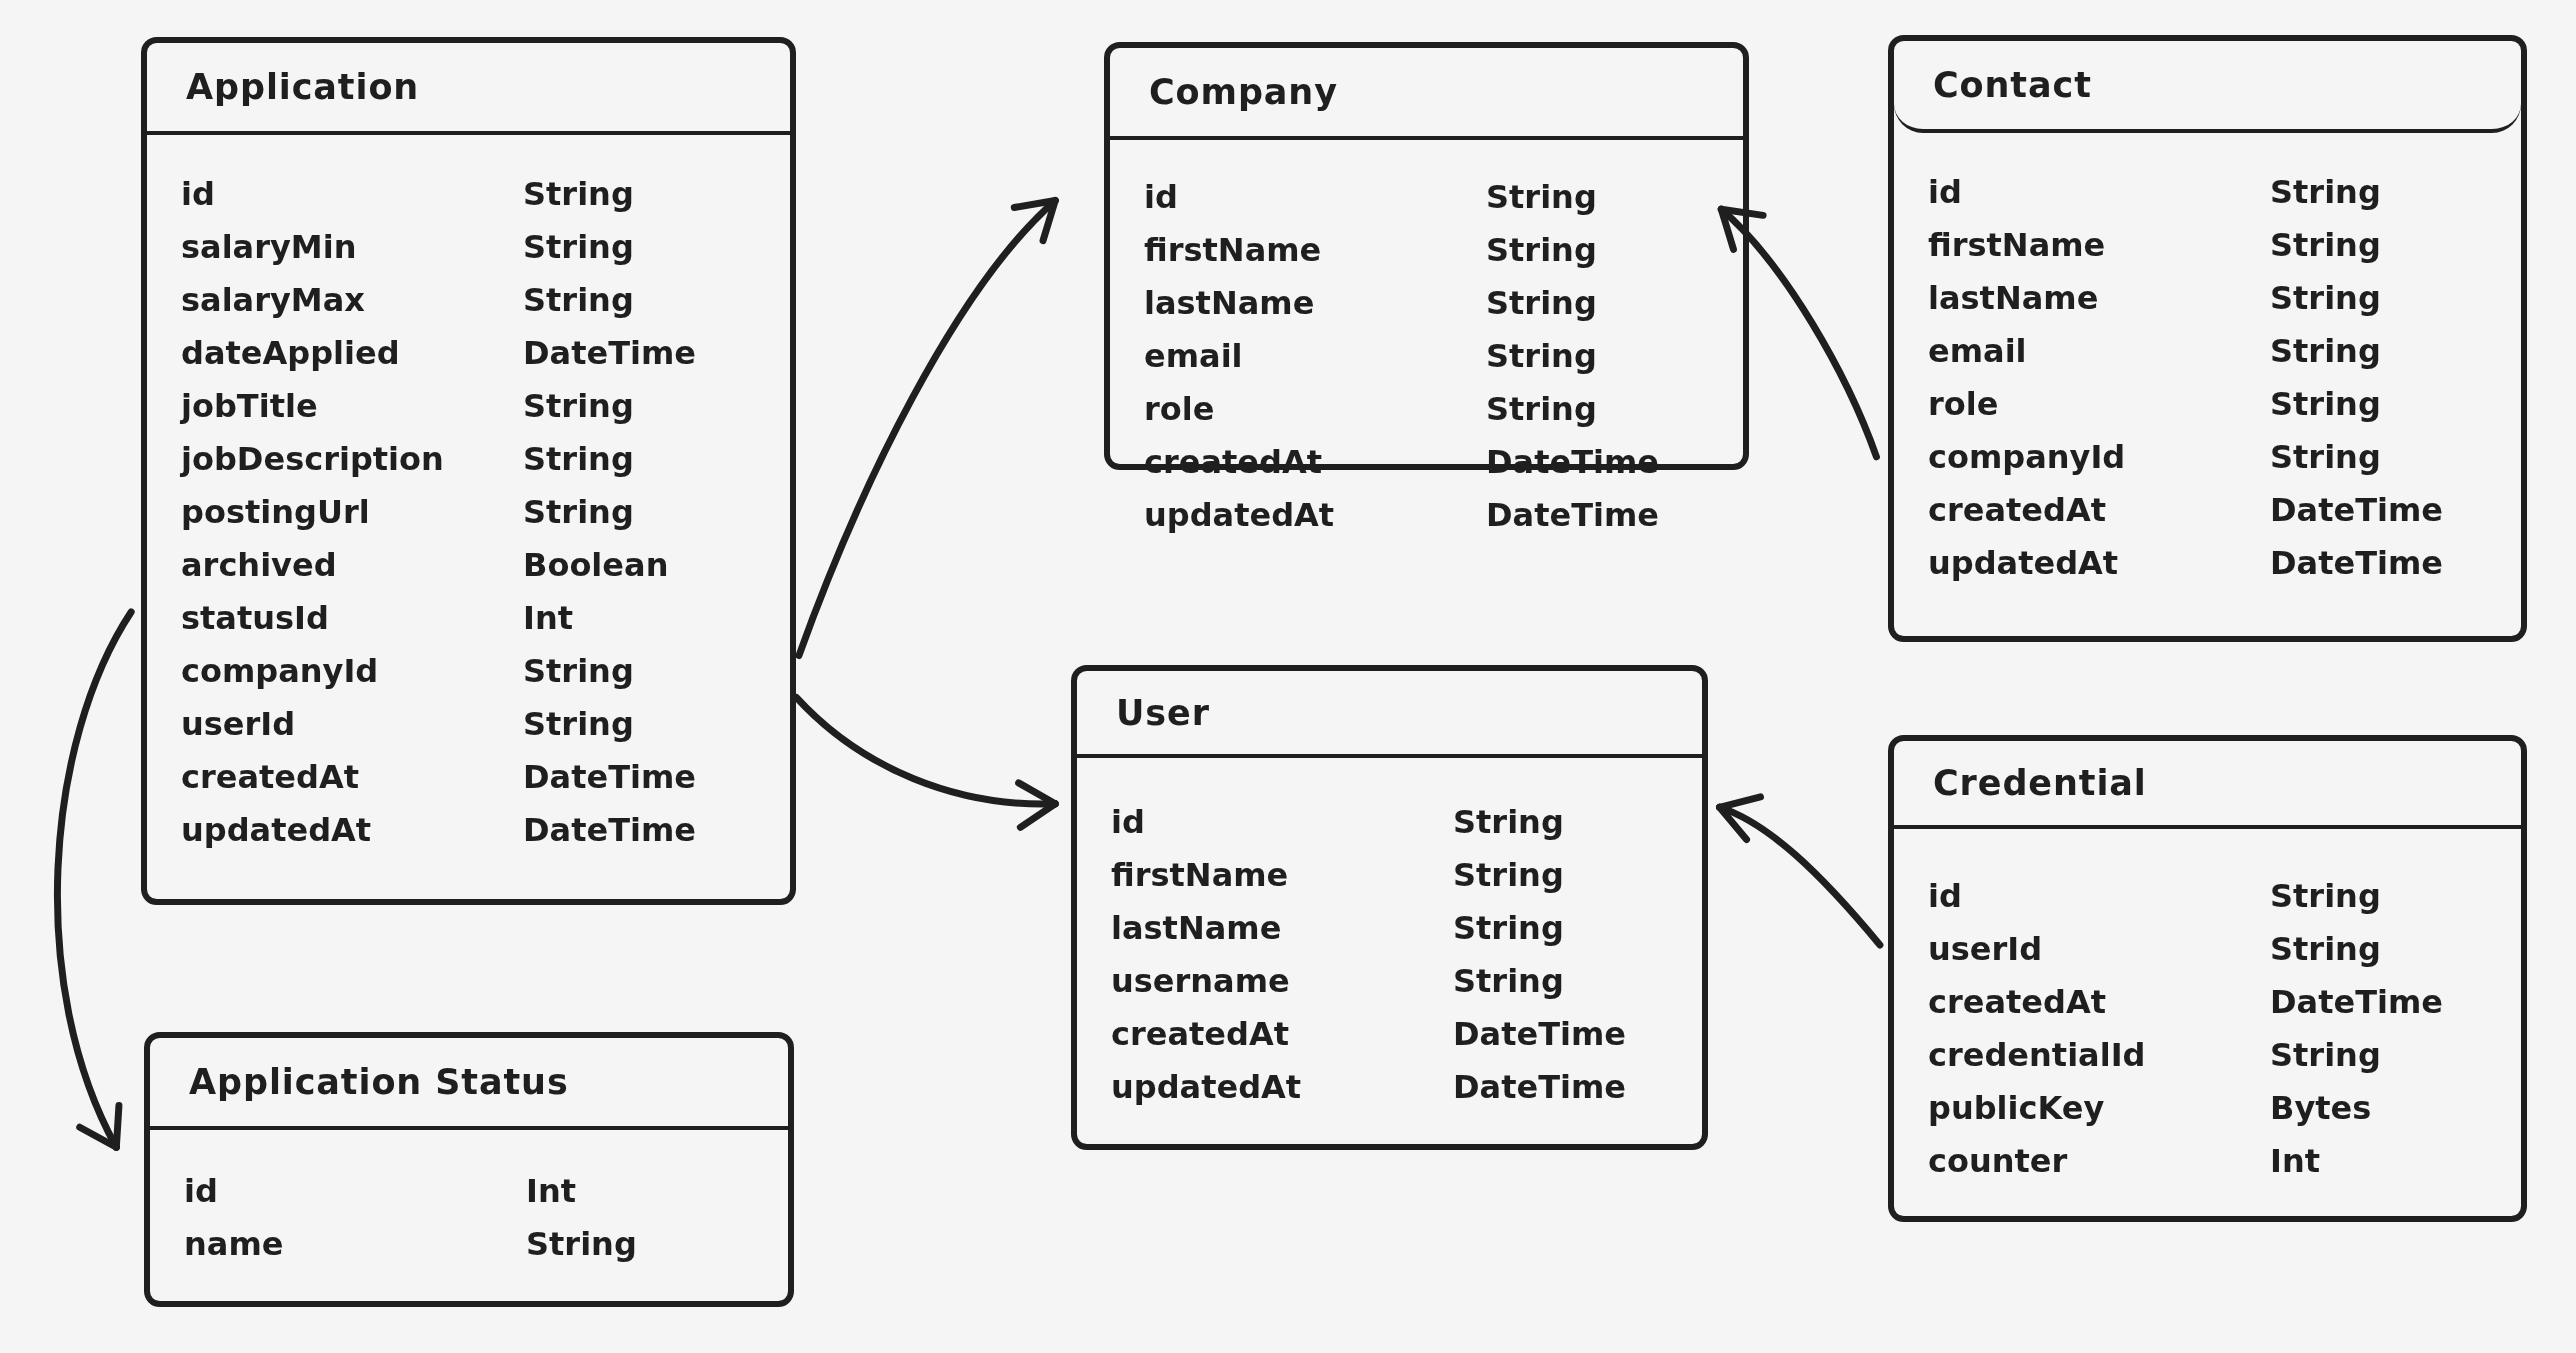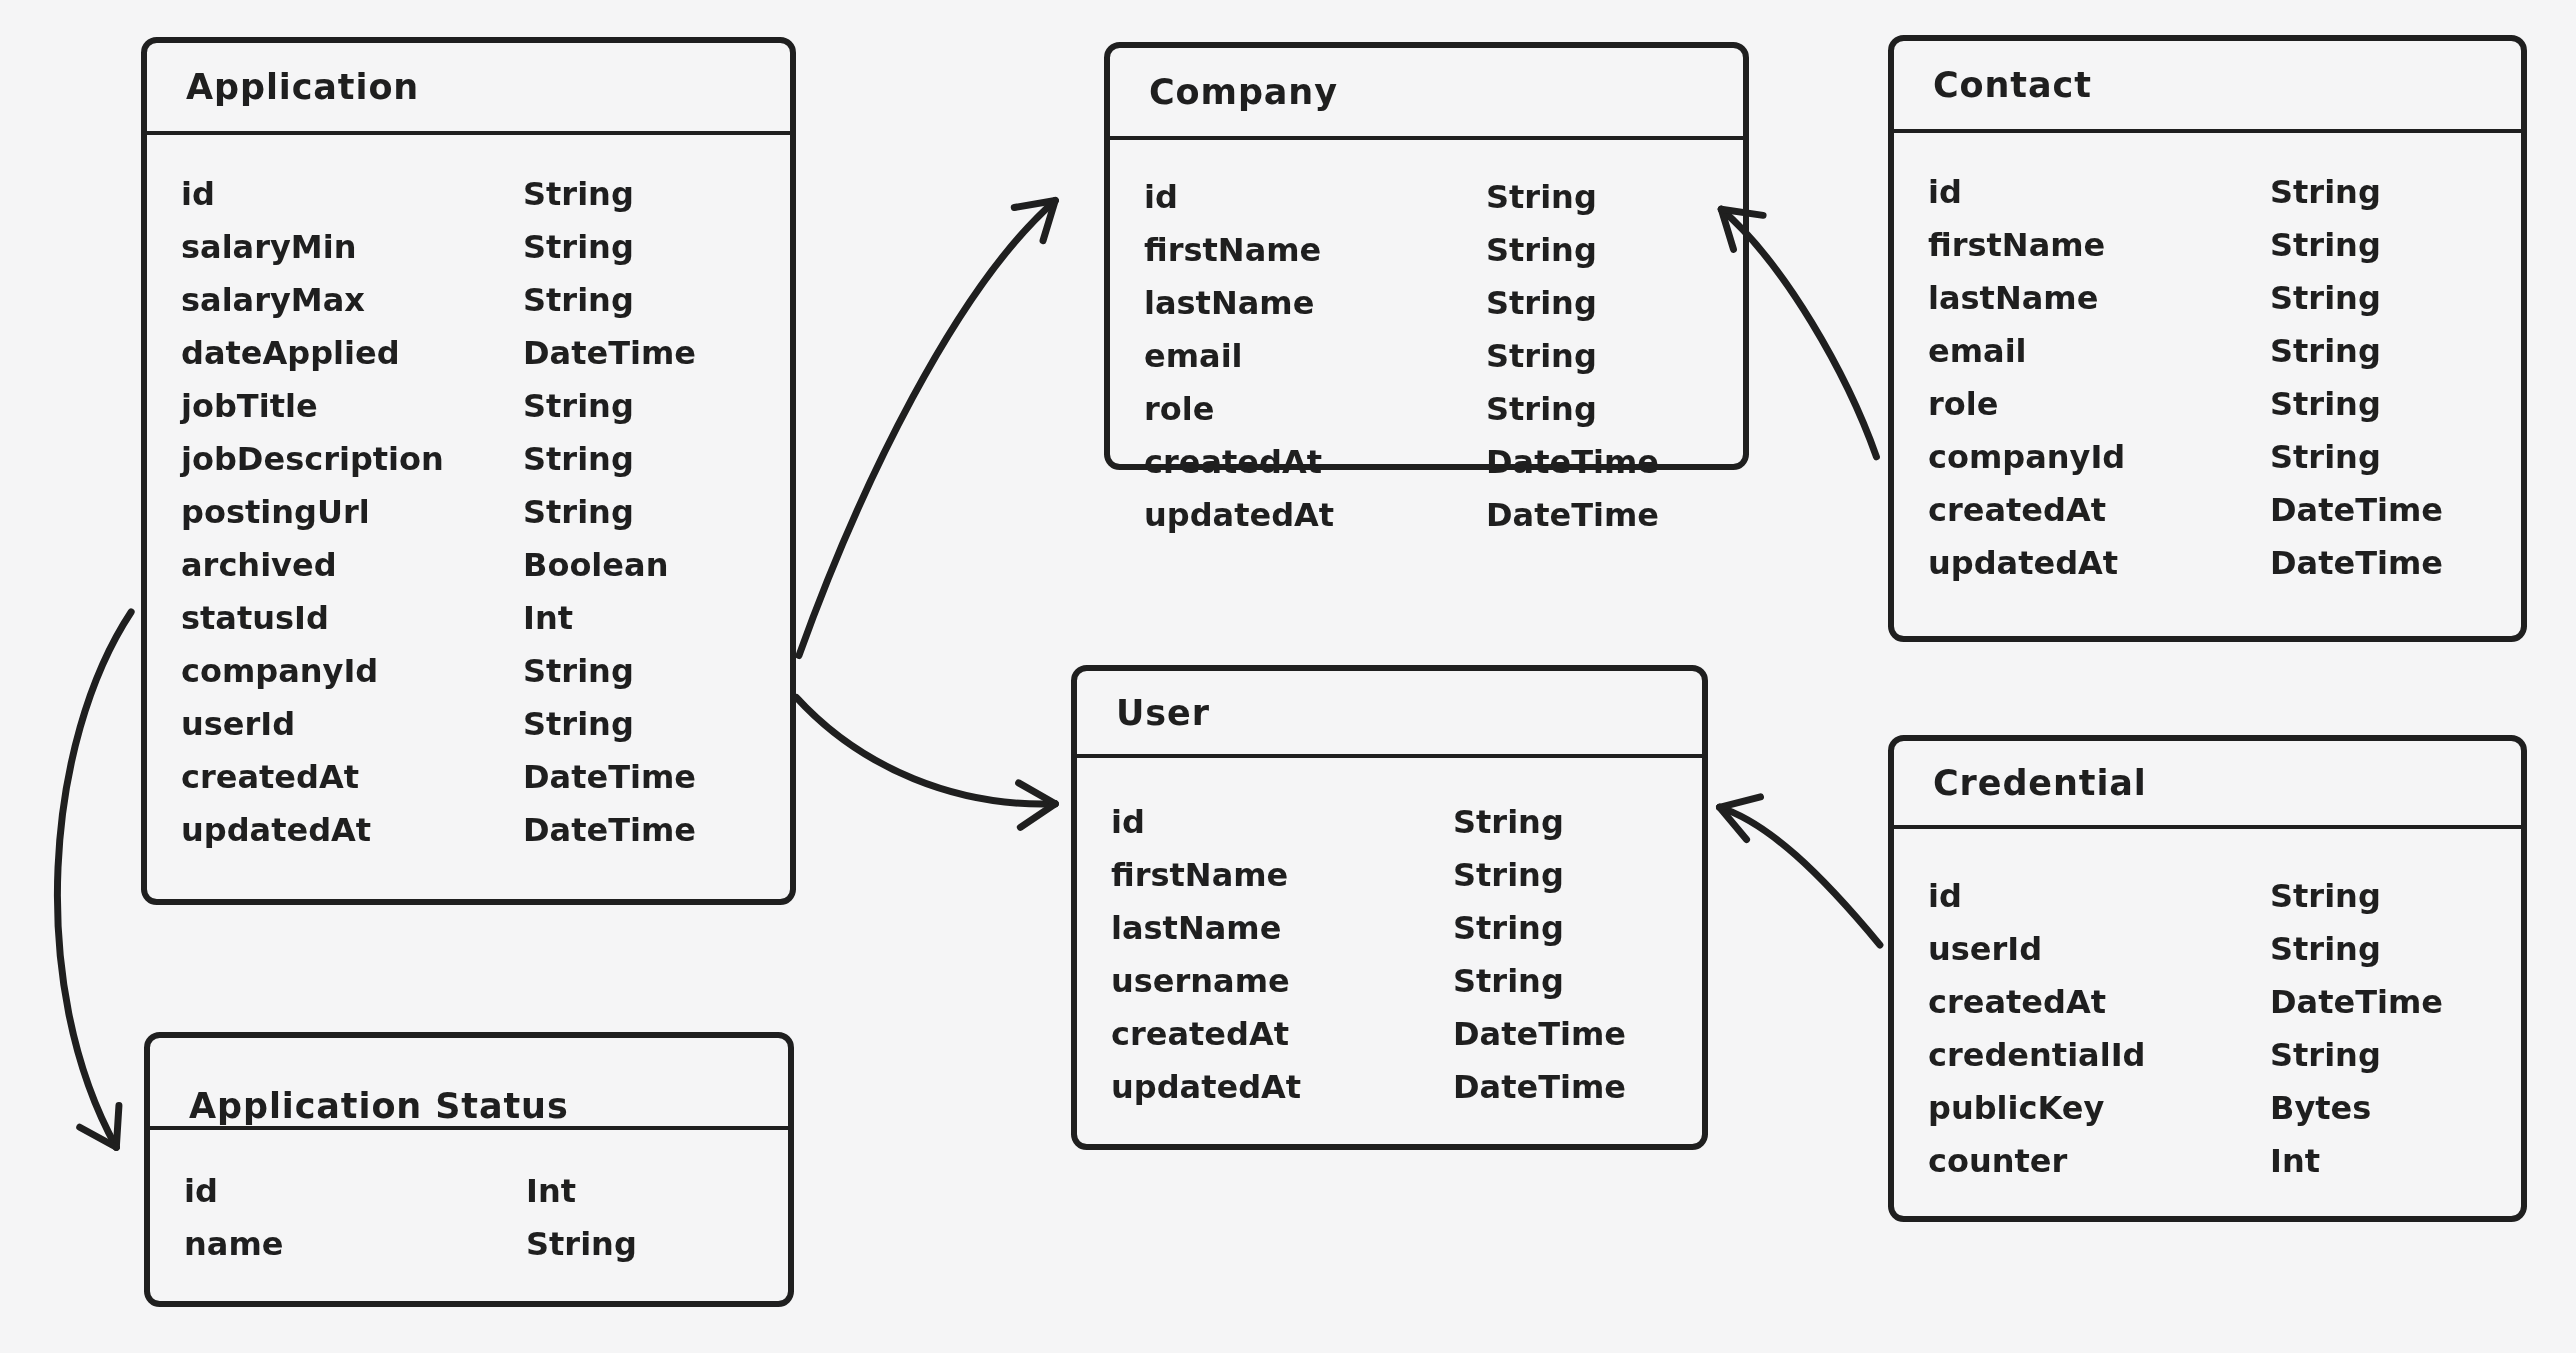--- a/index.html
+++ b/index.html
@@ -42,33 +42,33 @@
   
   #t-application{left:141px;top:37px;width:655px;height:868px;}
   #t-application .thead{height:92px;}
   #t-application .rows{padding-top:32px;}
 
   #t-company{left:1104px;top:42px;width:645px;height:428px;}
   #t-company .thead{height:92px;}
   #t-company .rows{padding-top:30.5px;}
 
   #t-contact{left:1888px;top:35px;width:639px;height:607px;}
-  #t-contact .thead{height:92px;}
+  #t-contact .thead{height:92px;border-radius:29px;}
   #t-contact .rows{padding-top:32px;}
 
   #t-user{left:1071px;top:665px;width:637px;height:485px;}
   #t-user .thead{height:87px;}
   #t-user .rows{padding-top:37px;}
 
   #t-credential{left:1888px;top:735px;width:639px;height:487px;}
   #t-credential .thead{height:88px;}
   #t-credential .rows{padding-top:40px;}
 
   #t-appstatus{left:144px;top:1032px;width:650px;height:275px;}
-  #t-appstatus .thead{height:92px;align-items:flex-end;}
+  #t-appstatus .thead{height:92px;}
   #t-appstatus .rows{padding-top:34px;}
 </style>
 </head>
 <body>
 
 <div id="canvas">
 
   <svg id="arrows" viewBox="0 0 2954 1552">
     <g>
       <path d="M 150 702 C 52 850, 30 1130, 133 1316"></path>

